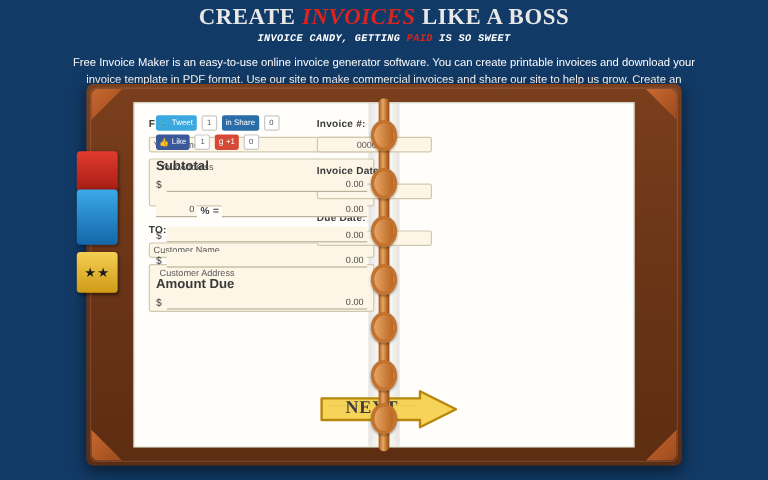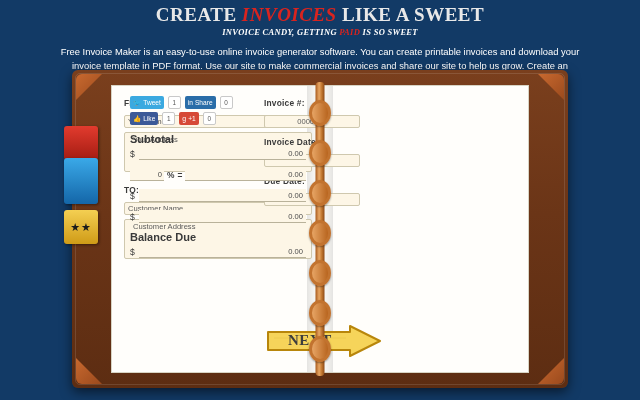--- a/index.html
+++ b/index.html
@@ -19,21 +19,21 @@
     letter-spacing: 0.5px;
     font-weight: bold;
     white-space: nowrap;
   }
   .logo .w-create { color: #e8e8e8; }
   .logo .w-invoices { color: #d9241f; font-style: italic; }
   .logo .w-like { color: #e8e8e8; }
   .logo .w-a { color: #e8e8e8; }
   .logo .w-boss { color: #e8e8e8; }
   .tagline {
-    font-family: Liberation Serif, serif;
+    font-family: Liberation Mono, monospace;
     font-style: italic;
     font-weight: bold;
     font-size: 8.5px;
     letter-spacing: 0.3px;
     color: #ffffff;
     margin-top: 1px;
   }
   .tagline .hot { color: #d9241f; }
   .intro {
     color: #ffffff;
@@ -201,21 +201,21 @@
 </style>
 </head>
 <body>
 
 <div class="header">
   <div class="logo">
     <span class="w-create">CREATE</span>
     <span class="w-invoices">INVOICES</span>
     <span class="w-like">LIKE</span>
     <span class="w-a">A</span>
-    <span class="w-boss">SWEET</span>
+    <span class="w-boss">BOSS</span>
   </div>
   <div class="tagline">
     <span>INVOICE CANDY, GETTING </span><span class="hot">PAID</span><span> IS SO SWEET</span>
   </div>
   <div class="intro">Free Invoice Maker is an easy-to-use online invoice generator software. You can create printable invoices and download your invoice template in PDF format. Use our site to make commercial invoices and share our site to help us grow. Create an invoice within minutes, it's that easy!</div>
 </div>
 
 <div class="book">
   <div class="corner tl"></div>
   <div class="corner tr"></div>
@@ -309,21 +309,21 @@
         <div class="tot-row">
           <span class="dollar">$</span>
           <input class="tot-val" readonly="" value="0.00" style="">
         </div>
 
         <div class="tot-row">
           <span class="dollar">$</span>
           <input class="tot-val" value="0.00" style="">
         </div>
 
-        <div class="tot-label">Balance Due</div>
+        <div class="tot-label">Amount Due</div>
         <div class="tot-row">
           <span class="dollar">$</span>
           <input class="tot-val" readonly="" value="0.00" style="">
         </div>
       </div>
     </div>
 
     <div class="spiral">
       <div class="rod"></div>
       <div class="ring" style="top:14px"></div>

